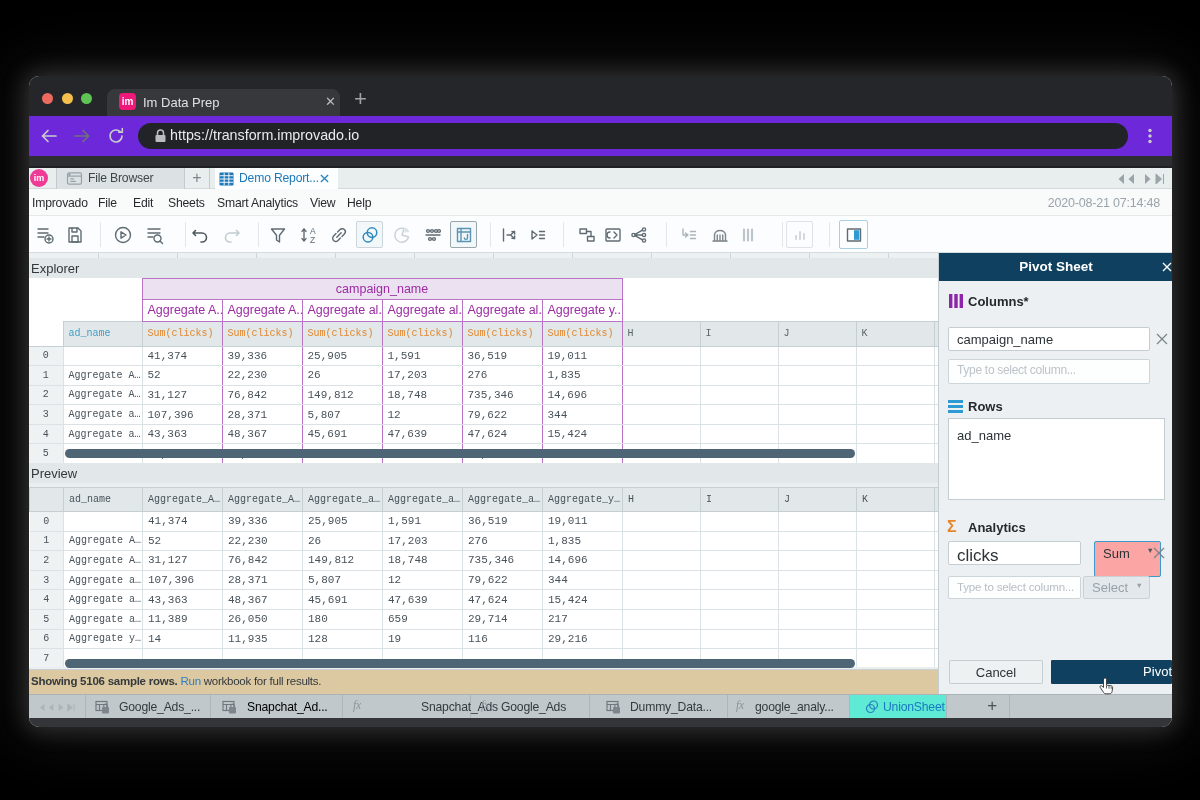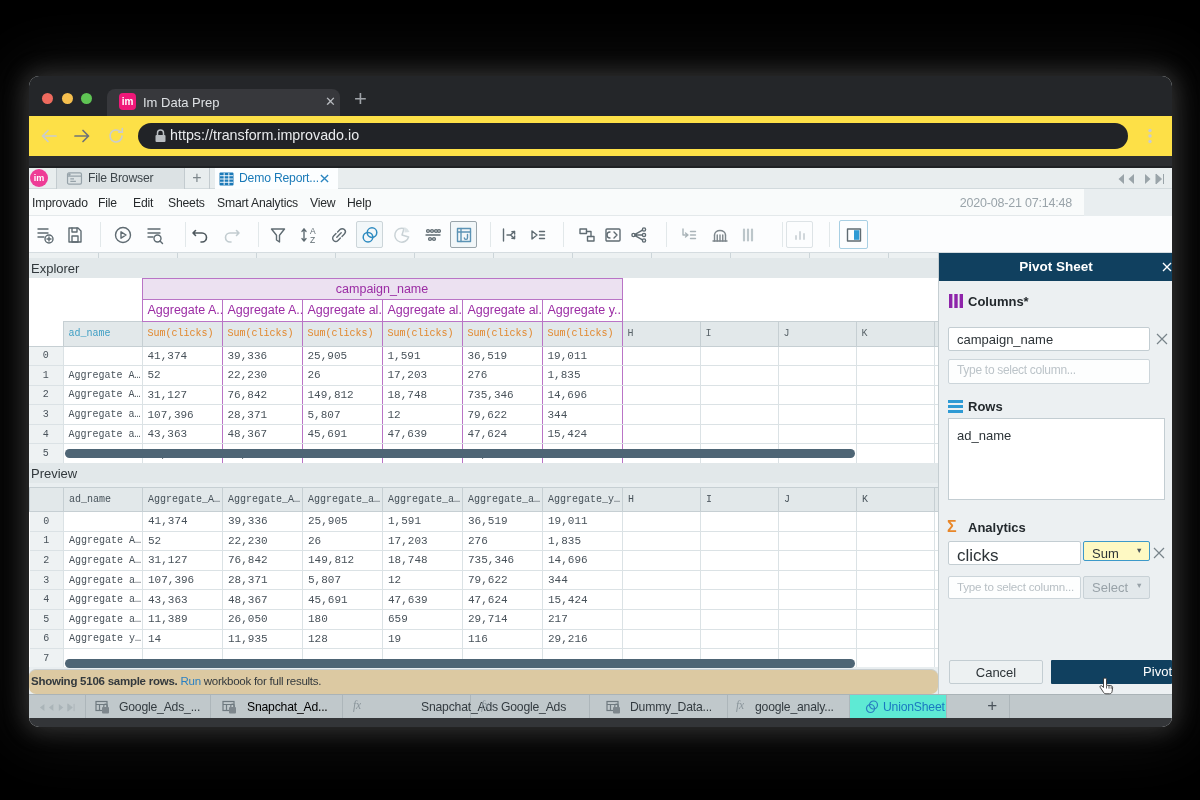--- a/index.html
+++ b/index.html
@@ -13,38 +13,38 @@
   #tabbar { left:0; top:0; width:1143px; height:40px; background:#242629; }
   .tl { width:11px; height:11px; border-radius:50%; top:17px; }
   #tab { left:78px; top:13px; width:233px; height:27px; background:#37383c;
     border-radius:8px 8px 0 0; }
   #fav { left:12px; top:4px; width:17px; height:17px; border-radius:4px; background:#f01879;
     color:#fff; font-size:10px; font-weight:bold; text-align:center; line-height:17px; }
   #tabtitle { left:36px; top:6px; color:#dee1e4; font-size:13px; }
   #tabx { left:218px; top:5px; color:#b9bcc0; font-size:13px; }
   #newtab { left:325px; top:10px; color:#9fa3a8; font-size:22px; font-weight:300; }
   
-  #addr { left:0; top:40px; width:1143px; height:40px; background:#fde047; }
+  #addr { left:0; top:40px; width:1143px; height:40px; background:#6d28d9; }
   #pill { left:109px; top:7px; width:990px; height:26px; border-radius:13px; background:#212327; }
   #url { left:32px; top:4px; color:#e9ebed; font-size:14.3px; }
   #strip { left:0; top:80px; width:1143px; height:11.5px; background:#2c2e31; border-bottom:2.5px solid #1f2124; }
   
   #appstrip { left:0; top:91.5px; width:1143px; height:21.5px; background:#e8edee;
     border-bottom:1px solid #d2dadd; }
   #imlogo { left:1px; top:1px; width:18px; height:18px; border-radius:50%; background:#ee3c96;
     color:#fff; font-size:9px; font-weight:bold; text-align:center; line-height:19px; }
   #fbtab { left:27px; top:0; width:129px; height:21.5px; background:#dce2e4;
     border-left:1px solid #c3cbcf; border-right:1px solid #c3cbcf;
     font-size:12.2px; letter-spacing:-0.2px; color:#3e464b; }
   #plustab { left:156px; top:0; width:25px; height:21.5px; border-right:1px solid #c3cbcf;
     color:#7d878c; font-size:16px; text-align:center; line-height:20px; font-weight:300;}
   #doctab { left:186px; top:0; width:123px; height:22.5px; background:#fcfeff;
     font-size:12.2px; letter-spacing:-0.2px; color:#1a7ab8; }
   
-  #menubar { left:0; top:113px; width:1055px; height:27px; background:#f9fbfb;
+  #menubar { left:0; top:113px; width:1143px; height:27px; background:#f9fbfb;
     border-bottom:1px solid #e4e9eb;
     font-size:12.2px; letter-spacing:-0.2px; color:#272b2d; }
   #menubar span { position:absolute; top:7px; }
   #stamp { right:12px; top:7px; color:#9aa4aa; font-size:12.5px; position:absolute; }
   
   #toolbar { left:0; top:140px; width:1143px; height:37px; background:#fcfdfe;
     border-bottom:1px solid #d5dce0; }
   .sep { position:absolute; top:6px; width:1px; height:25px; background:#e2e8ea; }
   .box { position:absolute; top:5px; width:27px; height:27px; border:1px solid #ccd5d9;
     border-radius:2px; }
@@ -630,21 +630,21 @@
             <td></td>
             <td></td>
             <td></td>
             <td></td>
           </tr>
         </tbody>
       </table>
     </div>
   <div class="abs" style="left:36px;top:583px;width:790px;height:9px;border-radius:5px;background:#4e6575;"></div>
 
-  <div id="status" class="abs" style="left:0;top:593px;width:909px;height:25px;background:#dcc9a2;border-top:1px solid #c9cfd2;font-size:11.5px;letter-spacing:-0.25px;color:#33393d;border-radius:7px;">    
+  <div id="status" class="abs" style="left:0;top:593px;width:909px;height:25px;background:#dcc9a2;border-top:1px solid #c9cfd2;font-size:11.5px;letter-spacing:-0.25px;color:#33393d;">    
       <span style="position:absolute;left:2px;top:5px;"><b>Showing 5106 sample rows.</b> <span style="color:#2b80c2">Run</span> workbook for full results.</span>
   </div>
 
   <div id="btabs" class="abs" style="left:0;top:618px;width:1143px;height:24px;background:#c0c8cb;border-top:1px solid #aab3b7;font-size:12.2px;letter-spacing:-0.2px;color:#333b40;">
       <svg class="abs" style="left:7px;top:8px" width="42" height="9" viewBox="0 0 44 10" fill="#aab4b8">
         <path d="M1 1v8M8 1L3 5l5 4z"></path>
         <path d="M18 1l-5 4 5 4z"></path>
         <path d="M24 1l5 4-5 4z"></path>
         <path d="M34 1l5 4-5 4zM41 1v8" stroke="#aab4b8"></path>
       </svg>
@@ -727,21 +727,21 @@
       </svg>
       <span class="abs" style="left:29px;top:146px;font-weight:bold;font-size:13px;color:#23292d;">Rows</span>
       <div class="abs" style="left:9px;top:165px;width:217px;height:82px;background:#fff;border:1px solid #c3cdd2;">
         <span style="position:absolute;left:8px;top:9px;font-size:13px;color:#2c3337;">ad_name</span>
       </div>
       <span class="abs" style="left:8px;top:265px;font-weight:bold;font-size:16px;color:#e8872a;">Σ</span>
       <span class="abs" style="left:29px;top:267px;font-weight:bold;font-size:13px;color:#23292d;">Analytics</span>
       <div class="abs" style="left:9px;top:288px;width:133px;height:24px;background:#fff;border:1px solid #c3cdd2;border-radius:2px;">
         <span style="position:absolute;left:8px;top:4px;font-size:17px;color:#2c3337;">clicks</span>
       </div>
-      <div class="abs" style="left:144px;top:288px;width:67px;height:20px;background:#fef9c3;border:1.5px solid #3d99c9;border-radius:2px;">
+      <div class="abs" style="left:155px;top:288px;width:67px;height:36px;background:#fca5a5;border:1.5px solid #3d99c9;border-radius:2px;">
         <span style="position:absolute;left:8px;top:4px;font-size:13px;color:#2c3337;">Sum</span>
         <span style="position:absolute;right:6px;top:4px;font-size:7.5px;color:#4c565c;">▼</span>
       </div>
       <svg class="abs" style="left:214px;top:294px" width="12" height="12" viewBox="0 0 12 12" stroke="#78838a" stroke-width="1.2">
         <path d="M1 1l10 10M11 1L1 11"></path>
       </svg>
       <div class="abs" style="left:9px;top:323px;width:133px;height:23px;background:#fdfefe;border:1px solid #ccd5da;border-radius:2px;">
         <span style="position:absolute;left:8px;top:3px;font-size:11.6px;color:#b7bfc4;white-space:nowrap;overflow:hidden;max-width:122px;letter-spacing:-0.2px;">Type to select column...</span>
       </div>
       <div class="abs" style="left:144px;top:323px;width:67px;height:23px;background:#e2e8eb;border:1px solid #c8d1d6;border-radius:2px;">

